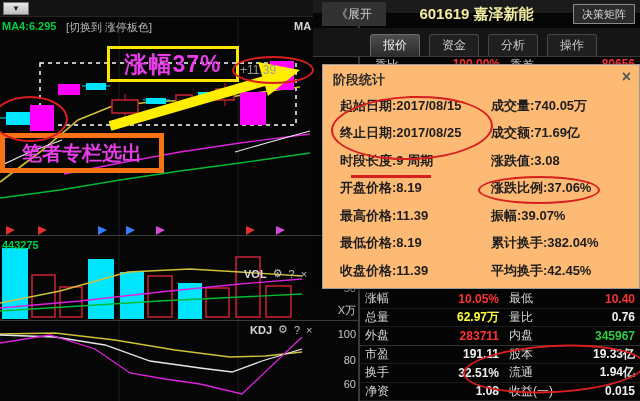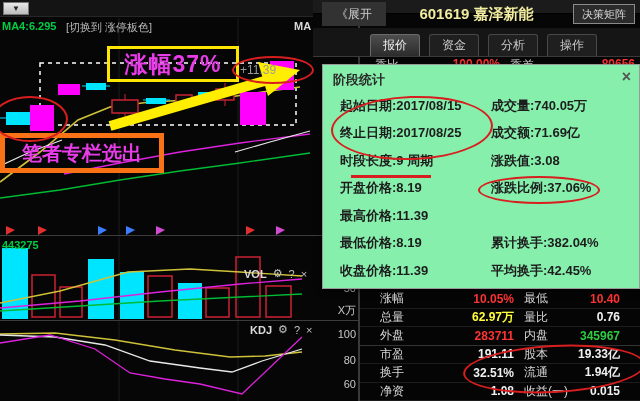--- a/index.html
+++ b/index.html
@@ -42,29 +42,29 @@
   .tab{width:50px;height:22px;background:#1f1f1f;border:1px solid #484848;border-bottom:none;
        color:#c9c9c9;font-size:12px;display:flex;align-items:center;justify-content:center;
        border-radius:3px 3px 0 0;}
   .tab.active{background:linear-gradient(#4d4d4d,#2c2c2c);color:#f2f2f2;border-color:#6a6a6a;}
   .partial-row{left:360px;top:57px;width:280px;height:7px;overflow:hidden;font-size:12px;}
   .partial-row .in{position:absolute;top:0;left:0;width:100%;display:flex;}
   .partial-row span{display:inline-block;}
 
   
   .quote{left:360px;top:290px;width:280px;height:111px;overflow:hidden;background:#050505;}
-  .qrow{display:flex;align-items:center;height:18.5px;font-size:12px;border-bottom:1px solid #1c1c1c;padding:0 20px;}
+  .qrow{display:flex;align-items:center;height:18.5px;font-size:12px;border-bottom:1px solid #1c1c1c;padding:0 5px;}
   .qrow .lab{color:#d5d5d5;width:42px;}
   .qrow .val1{width:92px;text-align:right;font-weight:bold;}
   .qrow .lab2{color:#d5d5d5;width:62px;padding-left:10px;}
   .qrow .val2{flex:1;text-align:right;font-weight:bold;}
   .red{color:#ff3434;} .grn{color:#2ecc40;} .yel{color:#ffff3c;} .wht{color:#f0f0f0;}
 
   
-  .popup{left:322px;top:64px;width:318px;height:225px;background:#86efac;border:1px solid #9a9a9a;
+  .popup{left:322px;top:64px;width:318px;height:225px;background:#fdba74;border:1px solid #9a9a9a;
          z-index:10;box-shadow:0 2px 6px rgba(0,0,0,.6);}
   .popup-title{position:absolute;left:10px;top:6px;color:#2a2a2a;font-size:13px;font-weight:bold;}
   .popup-close{position:absolute;right:8px;top:3px;color:#555;font-size:16px;font-weight:bold;cursor:pointer;}
   .popup-rows{position:absolute;left:0;top:27px;width:100%;}
   .prow{display:flex;height:27.5px;align-items:center;font-size:13px;color:#1d1d1d;font-weight:bold;}
   .prow .pl{width:168px;padding-left:17px;}
   .prow .pr{flex:1;}
   .pop-ellipse{position:absolute;border:2px solid #d81e1e;border-radius:50%;z-index:11;pointer-events:none;}
   .pop-underline{position:absolute;left:28px;top:110px;width:80px;height:3px;background:#d81e1e;z-index:11;}
 </style>
@@ -262,20 +262,21 @@
       <div class="prow">
         <span class="pl">时段长度:9 周期</span>
         <span class="pr">涨跌值:3.08</span>
       </div>
       <div class="prow">
         <span class="pl">开盘价格:8.19</span>
         <span class="pr">涨跌比例:37.06%</span>
       </div>
       <div class="prow">
         <span class="pl">最高价格:11.39</span>
+        <span class="pr">振幅:39.07%</span>
       </div>
       <div class="prow">
         <span class="pl">最低价格:8.19</span>
         <span class="pr">累计换手:382.04%</span>
       </div>
       <div class="prow">
         <span class="pl">收盘价格:11.39</span>
         <span class="pr">平均换手:42.45%</span>
       </div>
     </div>

